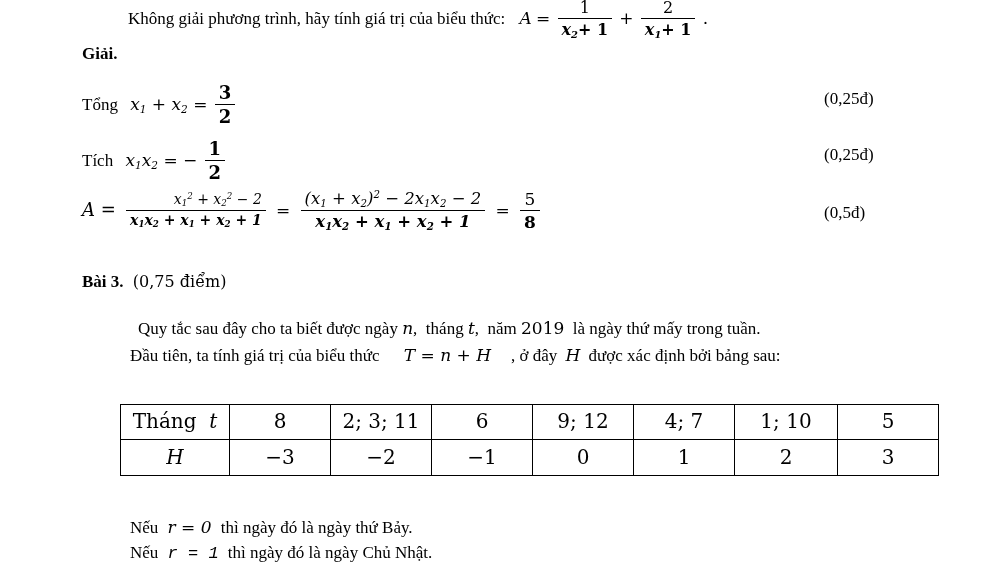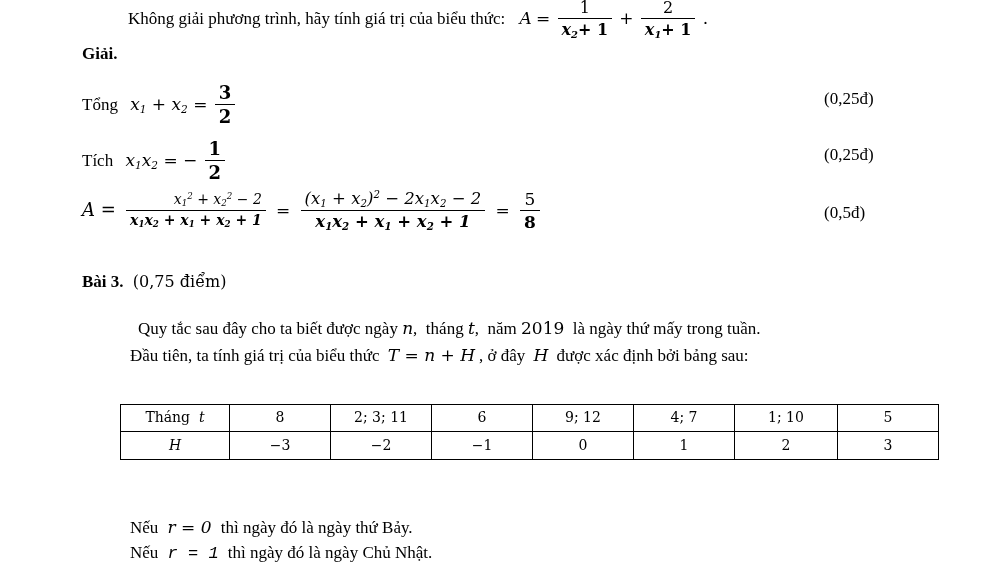--- a/index.html
+++ b/index.html
@@ -58,21 +58,21 @@
   
   .score {
     font-size: 17px;
     font-family: "Liberation Serif", serif;
   }
 
   
   table.htable {
     border-collapse: collapse;
     font-family: "DejaVu Serif", serif;
-    font-size: 14px;
+    font-size: 20px;
   }
   table.htable td {
     border: 1px solid #000;
     text-align: center;
     padding: 5px 0 6px 0;
     white-space: nowrap;
   }
   table.htable tr.row-h td { padding: 4px 0 6px 0; }
 
   .txt { font-size: 17px; }
@@ -148,21 +148,21 @@
     <span class="bold">Bài 3.</span>
     <span class="mathup" style="margin-left:5px; font-size:16px;">(0,75 điểm)</span>
   </div>
 
   <div class="abs txt" style="left:130px; top:318px; white-space:nowrap;margin-left:8px;">
     Quy tắc sau đây cho ta biết được ngày&nbsp;<span class="math">n</span>,&nbsp; tháng&nbsp;<span class="math">t</span>,&nbsp; năm&nbsp;<span class="mathup">2019</span>&nbsp; là ngày thứ mấy trong tuần.
   </div>
 
   <div class="abs txt" style="left:130px; top:345px; white-space:nowrap;">
     <span>Đầu tiên, ta tính giá trị của biểu thức</span>
-    <span class="math" style="margin:0 4px;">T = n + H</span><span>, ở đây</span>
+    <span class="math" style="margin:0 20px;">T = n + H</span><span>, ở đây</span>
     <span class="math" style="margin:0 4px;">H</span>
     <span>được xác định bởi bảng sau:</span>
   </div>
 
   <div class="abs" style="left:120px; top:404px;">
     <table class="htable">
       <tbody>
           <tr class="row-h">
         <td style="width:108px;"><span class="math" style="font-style:normal;">Tháng&nbsp;&nbsp;<span style="font-style:italic;">t</span></span></td>
         <td style="width:100px;">8</td>

